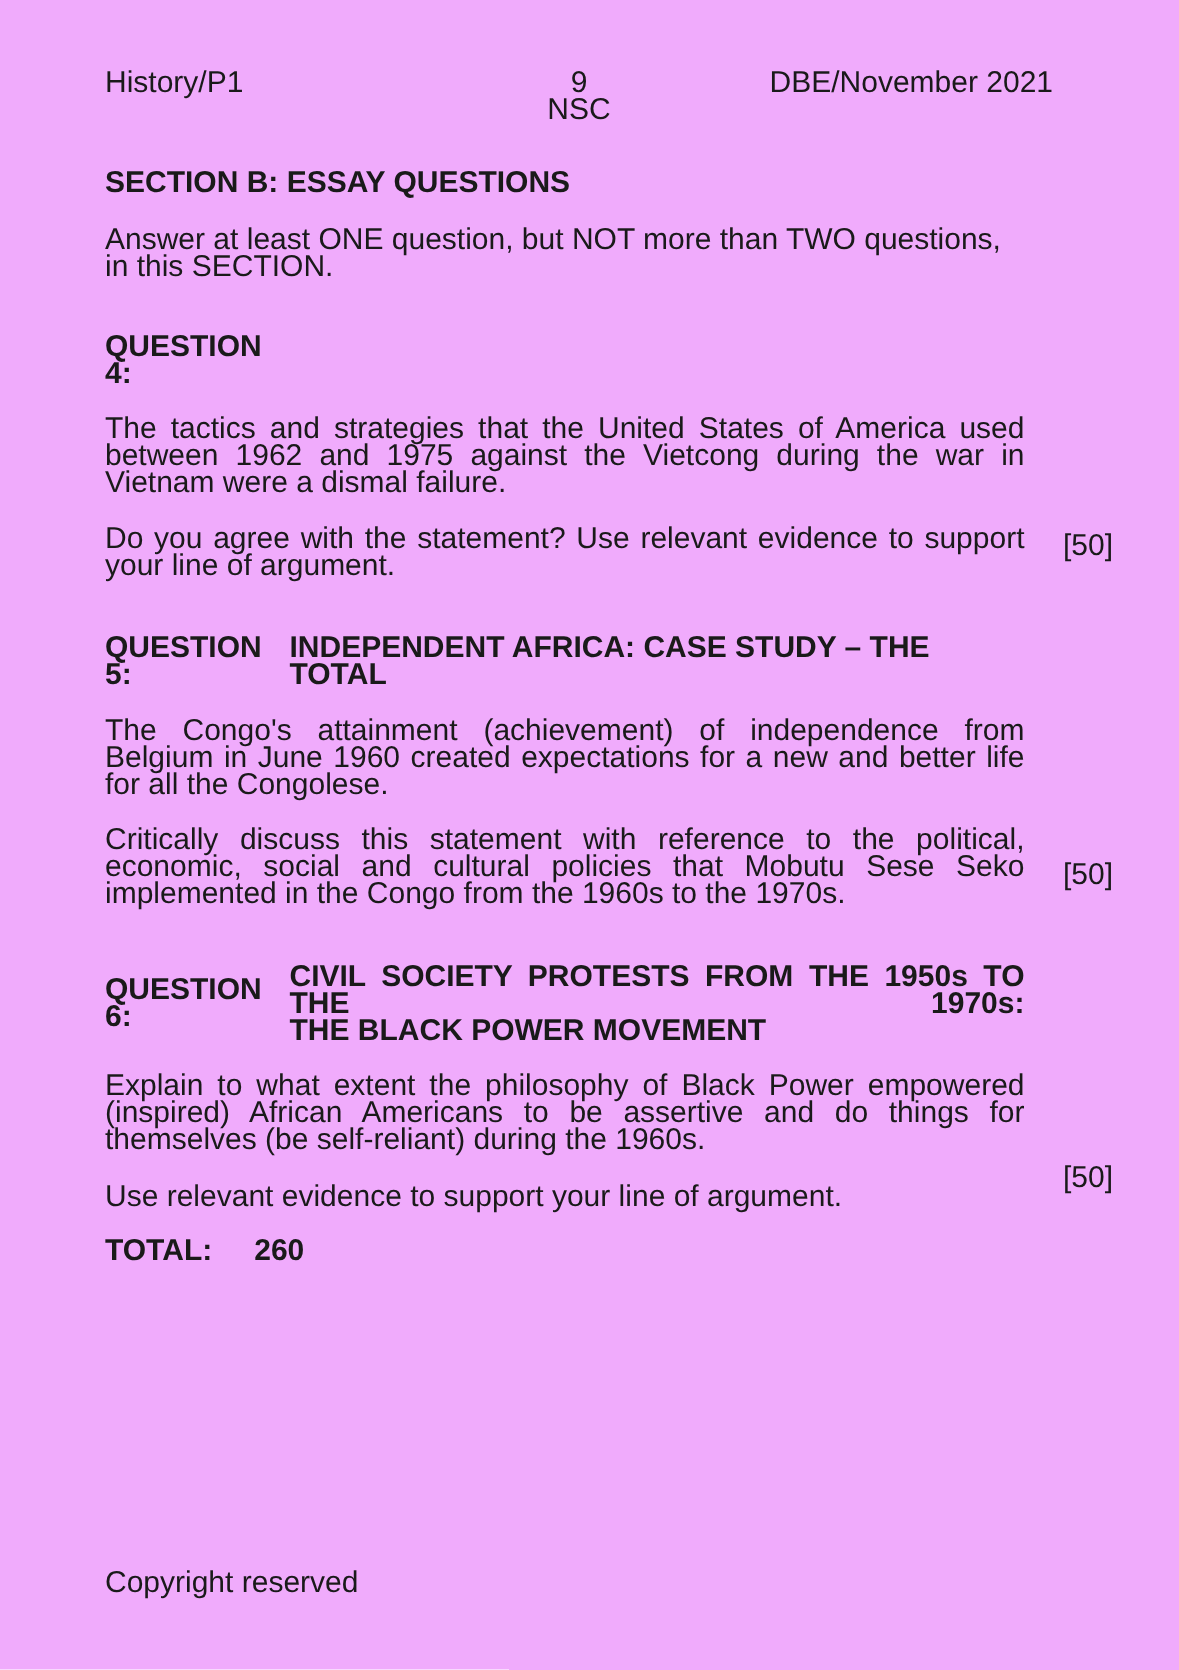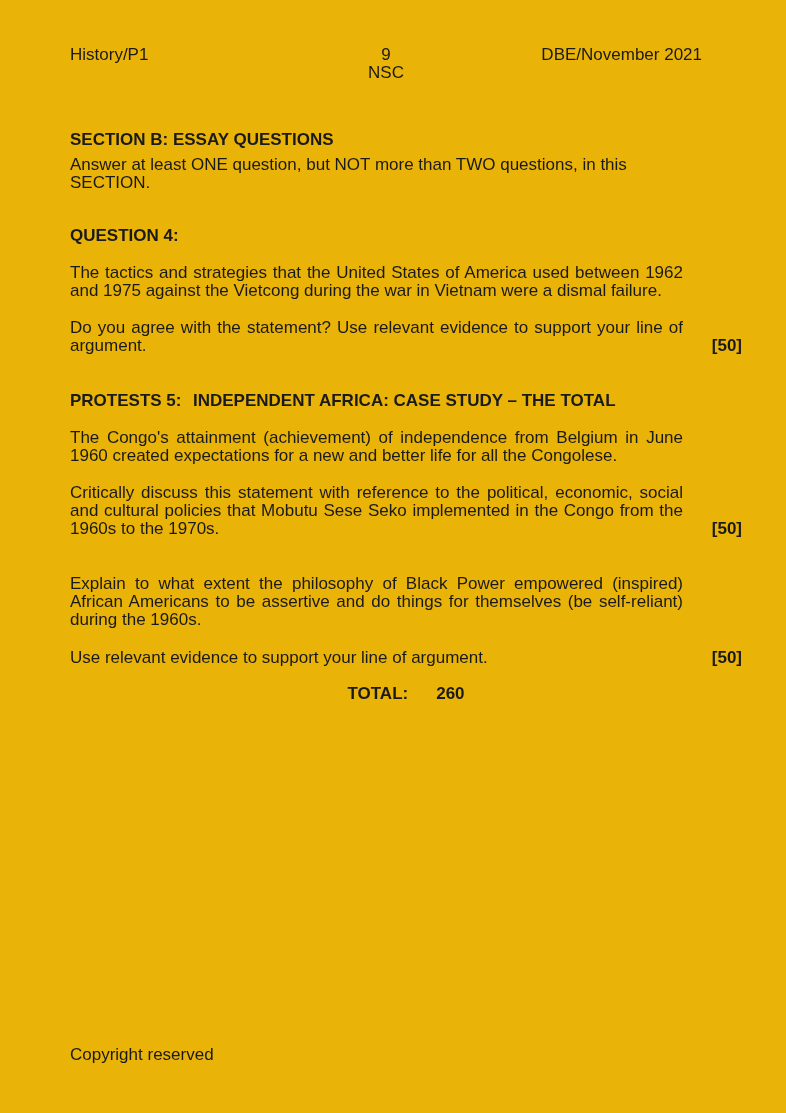--- a/index.html
+++ b/index.html
@@ -1,67 +1,67 @@
 <!DOCTYPE html>
 <html><head>
 <meta charset="utf-8">
 <style>
   html, body { margin: 0; padding: 0; background: #ffffff; }
   .page {
     position: relative;
     width: 786px;
     height: 1113px;
-    background: #eab308;
+    background: #f0abfc;
     color: #1a1a1a;
     font-family: "Liberation Sans", sans-serif;
-    font-size: 17px;
+    font-size: 20px;
     line-height: 18px;
     overflow: hidden;
   }
   .content {
     position: absolute;
     left: 70px;
     top: 46px;
     width: 672px;
   }
   
   .doc-header { position: relative; width: 632px; height: 36px; }
   .doc-header .hleft  { position: absolute; left: 0; top: 0; white-space: nowrap; }
   .doc-header .hcenter{ position: absolute; left: 0; top: 0; width: 632px; text-align: center; }
   .doc-header .hright { position: absolute; right: 0; top: 0; white-space: nowrap; }
   .doc-header .hcenter .line { display: block; }
 
-  .section-heading { font-weight: bold; margin-top: 49px; width: 613px; }
+  .section-heading { font-weight: bold; margin-top: 31px; width: 613px; }
 
-  .instruction { margin-top: 7px; width: 613px; }
+  .instruction { margin-top: 20px; width: 613px; }
 
   .question { margin-top: 35px; }
   .question.q5, .question.q6 { margin-top: 37px; }
 
   .question-heading { display: flex; font-weight: bold; width: 613px; align-items: center; }
   .q-label { flex: 0 0 123px; width: 123px; }
   .q-title { flex: 1 1 auto; }
   .q-title .title-line { display: block; }
   .q-title .justify-line { text-align: justify; text-align-last: justify; }
 
   .q-para-row { position: relative; width: 672px; margin-top: 19px; }
   .q-para { width: 613px; text-align: justify; }
   .mark {
     position: absolute;
     right: 0;
-    bottom: 0;
-    font-weight: bold;
+    bottom: 13px;
+    font-weight: normal;
     white-space: nowrap;
   }
 
   .total-row {
     width: 672px;
     margin-top: 18px;
     display: flex;
-    justify-content: center;
+    justify-content: flex-start;
     gap: 28px;
     font-weight: bold;
   }
 
   .footer-note { position: absolute; left: 70px; top: 1046px; }
 </style>
 </head>
 <body>
 
 <div class="page">
@@ -88,35 +88,42 @@
         <div class="q-para">The tactics and strategies that the United States of America used between 1962 and 1975 against the Vietcong during the war in Vietnam were a dismal failure.</div>
       </div>
       <div class="q-para-row">
         <div class="q-para">Do you agree with the statement? Use relevant evidence to support your line of argument.</div>
         <span class="mark">[50]</span>
       </div>
     </div>
 
     <div class="question q5">
       <div class="question-heading">
-        <span class="q-label">PROTESTS 5:</span>
+        <span class="q-label">QUESTION 5:</span>
         <span class="q-title">
           <span class="title-line">INDEPENDENT AFRICA: CASE STUDY – THE TOTAL</span>
         </span>
       </div>
       <div class="q-para-row">
         <div class="q-para">The Congo's attainment (achievement) of independence from Belgium in June 1960 created expectations for a new and better life for all the Congolese.</div>
       </div>
       <div class="q-para-row">
         <div class="q-para">Critically discuss this statement with reference to the political, economic, social and cultural policies that Mobutu Sese Seko implemented in the Congo from the 1960s to the 1970s.</div>
         <span class="mark">[50]</span>
       </div>
     </div>
 
     <div class="question q6">
+      <div class="question-heading">
+        <span class="q-label">QUESTION 6:</span>
+        <span class="q-title">
+          <span class="title-line justify-line">CIVIL SOCIETY PROTESTS FROM THE 1950s TO THE 1970s:</span>
+          <span class="title-line">THE BLACK POWER MOVEMENT</span>
+        </span>
+      </div>
       <div class="q-para-row">
         <div class="q-para">Explain to what extent the philosophy of Black Power empowered (inspired) African Americans to be assertive and do things for themselves (be self-reliant) during the 1960s.</div>
       </div>
       <div class="q-para-row" style="margin-top:20px;">
         <div class="q-para">Use relevant evidence to support your line of argument.</div>
         <span class="mark">[50]</span>
       </div>
     </div>
 
     <div class="total-row">

